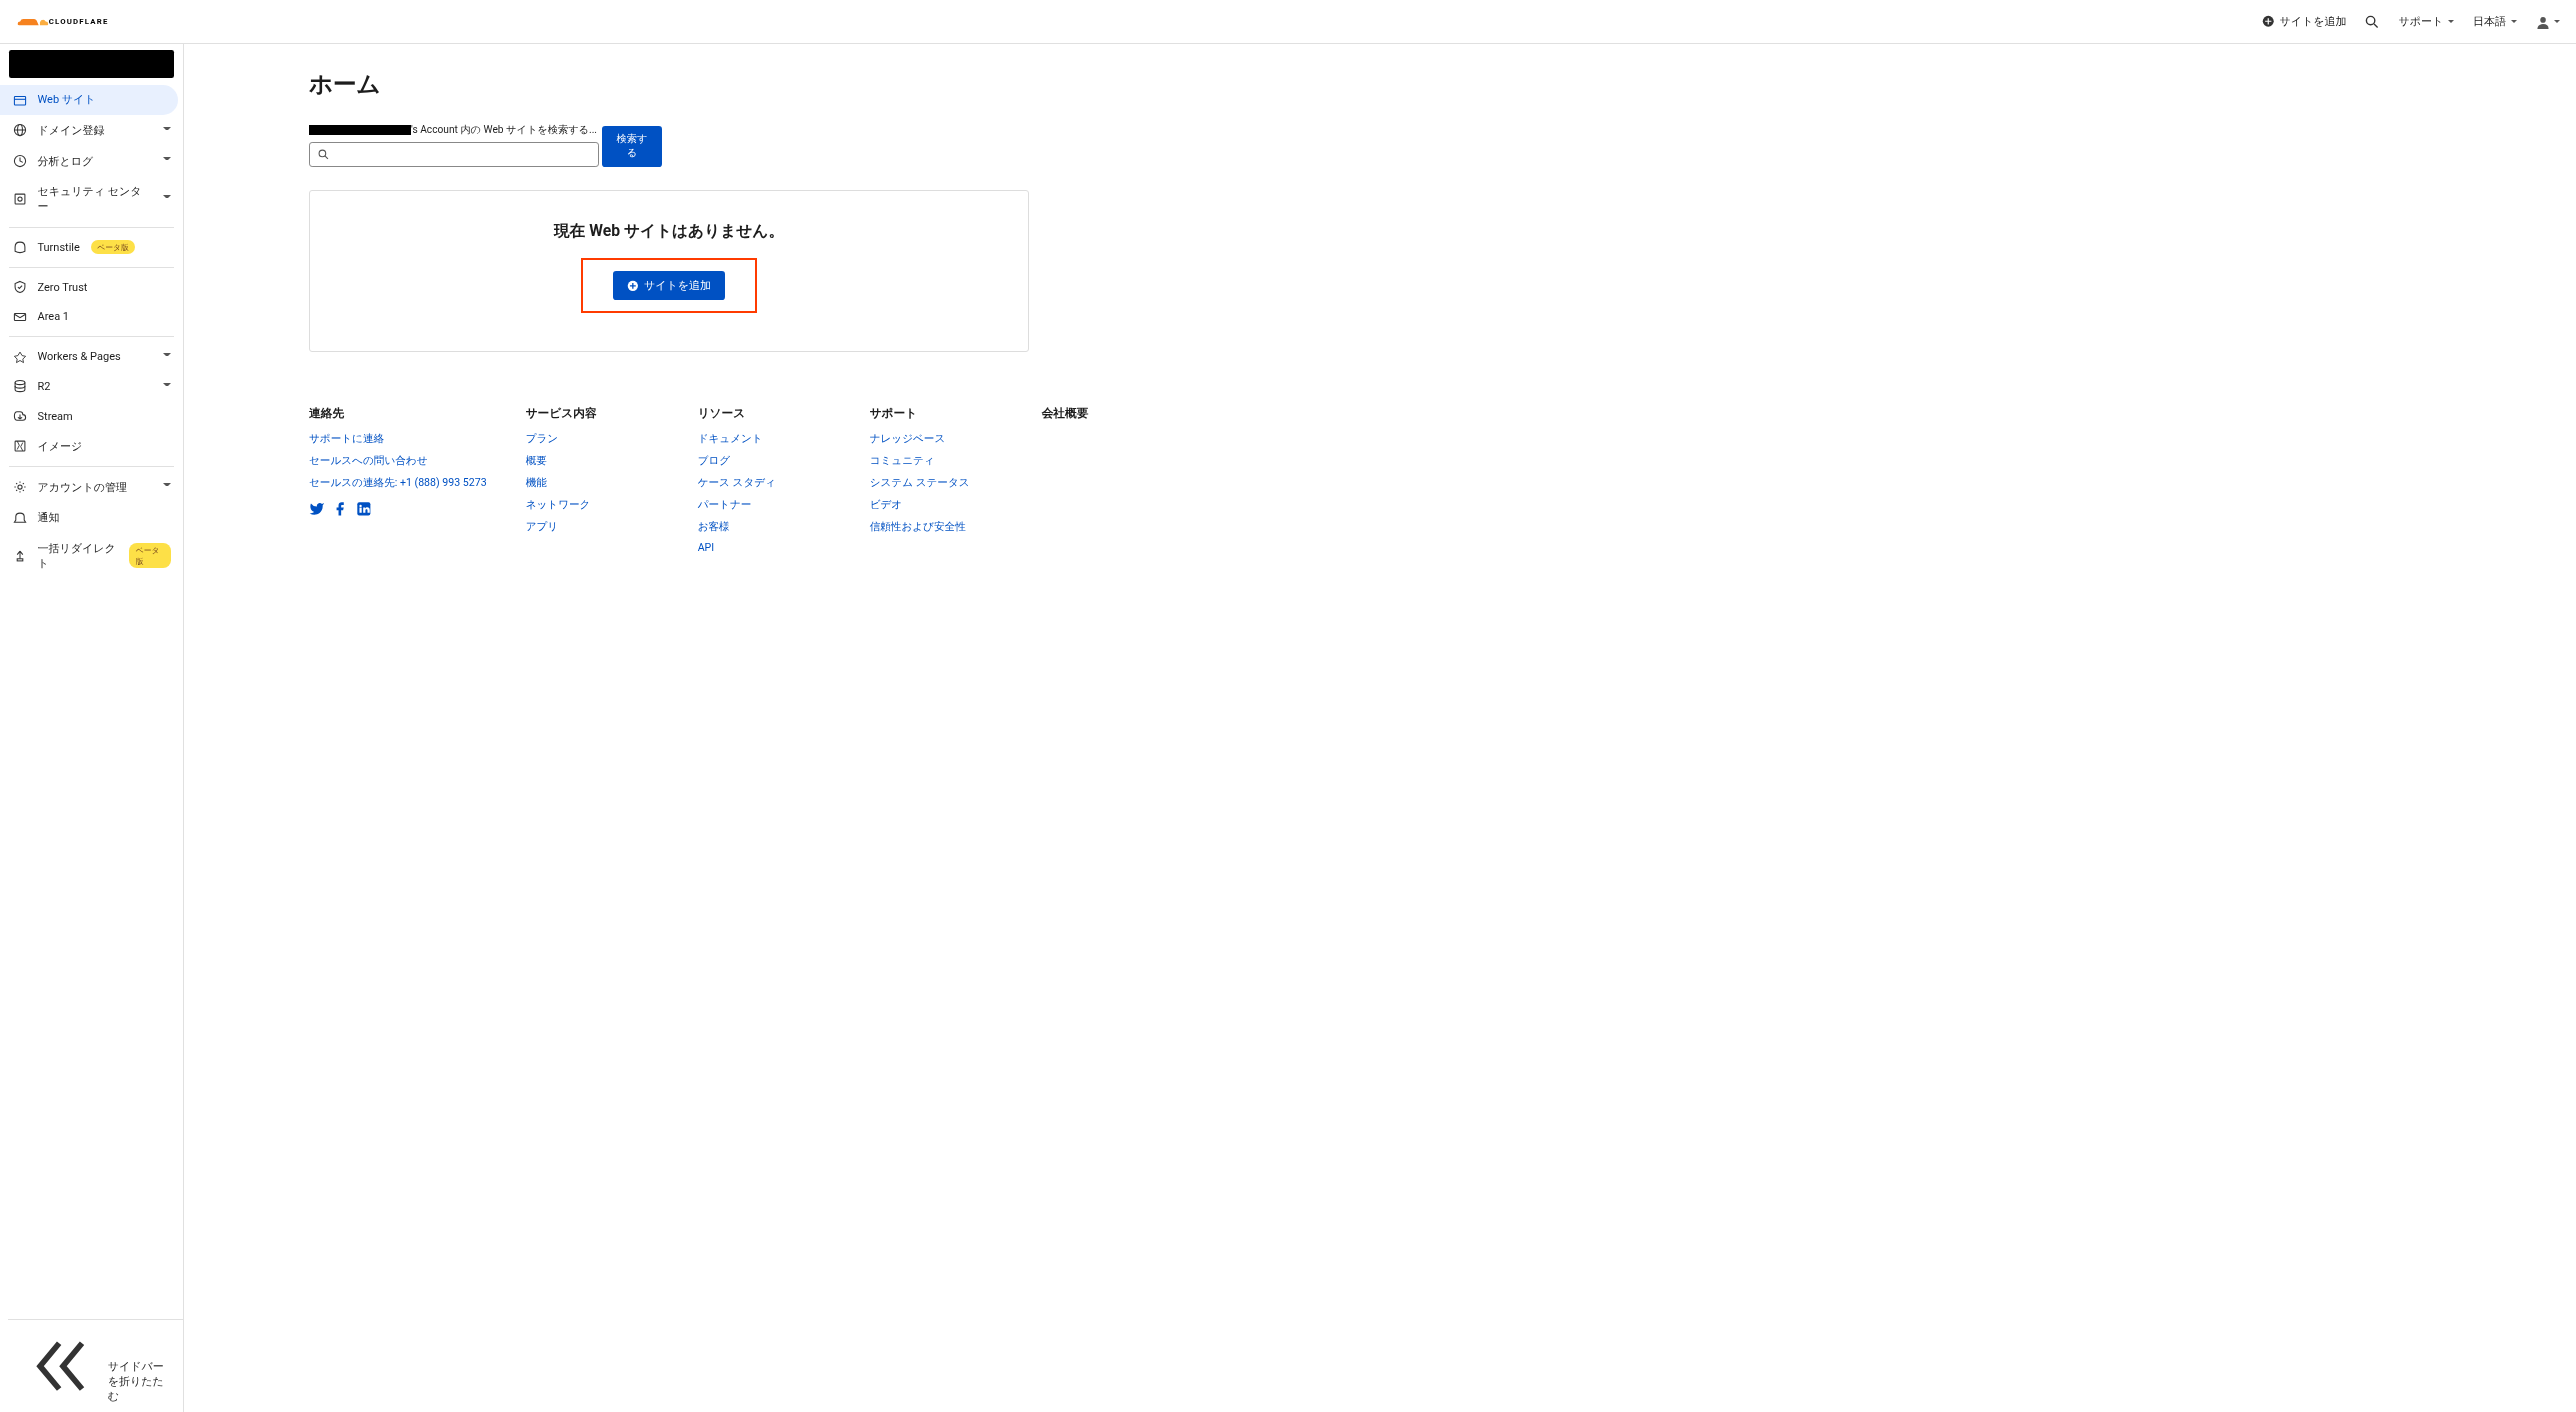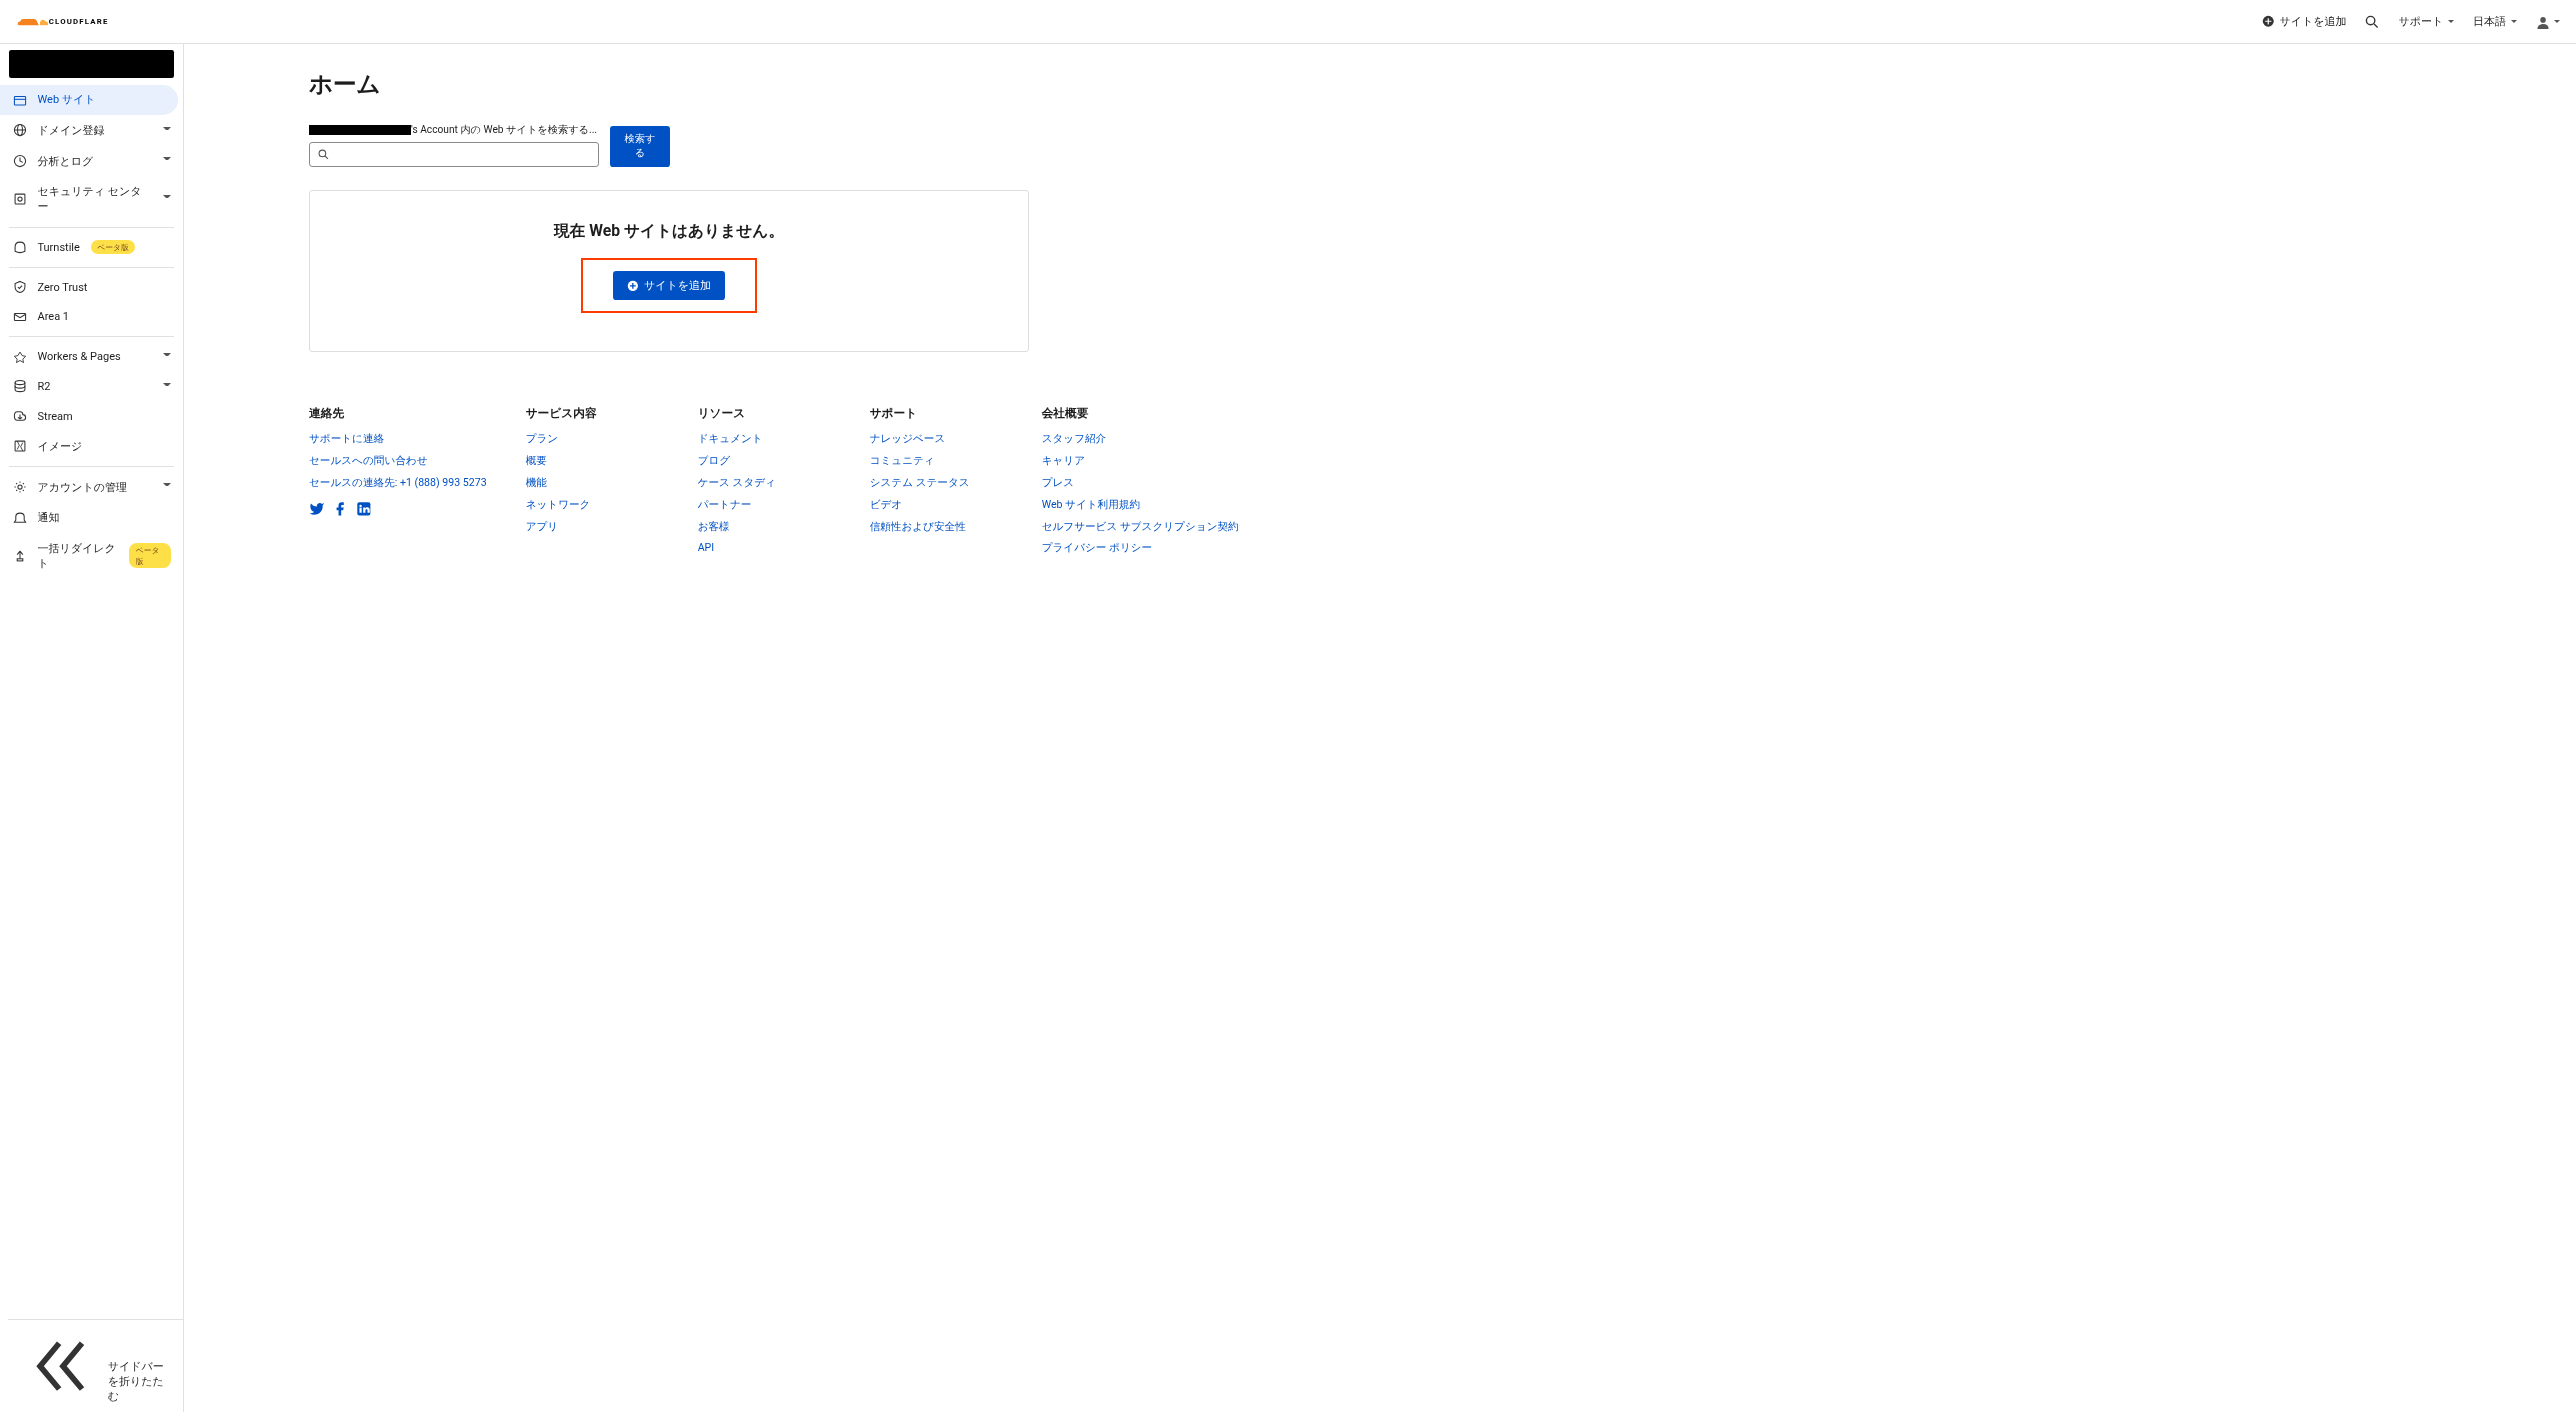--- a/index.html
+++ b/index.html
@@ -24,21 +24,21 @@
 .nav-item { display: flex; align-items: center; padding: 7.8px 12.5px; cursor: pointer; gap: 11px; position: relative; }
 .nav-item.active { background: #e8f0fe; color: #0051c3; border-radius: 0 15.7px 15.7px 0; margin-right: 4.7px; }
 .nav-item .nav-icon { width: 14px; height: 14px; flex-shrink: 0; }
 .nav-item .caret { margin-left: auto; width: 7.8px; height: 7.8px; }
 .badge-beta { background: #fde047; color: #7a4a1e; font-size: 7.8px; padding: 1.6px 6.3px; border-radius: 7.8px; font-weight: 500; }
 .sidebar-footer { position: absolute; bottom: 0; left: 8px; right: 0; border-top: 0.8px solid #e0e0e0; padding: 7.8px 12.5px; display: flex; align-items: flex-end; gap: 11px; cursor: pointer; }
 
 
 .main { flex: 1; padding: 23.5px 39px 31px 125px; }
 .page-title { font-size: 23.5px; font-weight: 700; margin-bottom: 23.5px; }
-.search-row { display: flex; align-items: flex-end; gap: 11px; margin-bottom: 23.5px; }
+.search-row { display: flex; align-items: flex-end; gap: 3px; margin-bottom: 23.5px; }
 .search-block { width: 290px; }
 .search-label { font-size: 10.2px; margin-bottom: 4.7px; }
 .search-label .redacted { display: inline-block; width: 102px; height: 10.2px; background: #000; vertical-align: middle; }
 .search-input-wrap { position: relative; display: flex; align-items: center; border: 0.8px solid #888; border-radius: 3.1px; padding: 5.5px 7.8px; }
 .search-input-wrap .search-icon { width: 11px; height: 11px; margin-right: 6.3px; }
 .search-input-wrap input { border: none; outline: none; flex: 1; font-size: 11px; }
 .search-btn { background: #0051c3; color: #fff; border: none; border-radius: 3.1px; padding: 6.3px 11px; font-size: 10.2px; cursor: pointer; text-align: center; width: 60px; }
 
 .empty-card { border: 0.8px solid #ddd; border-radius: 3px; padding: 30px 15.7px 38px; width: 720px; text-align: center; }
 .empty-title { font-size: 15.7px; font-weight: 700; margin-bottom: 15.7px; }
@@ -312,25 +312,17 @@
           <ul>
             <li><a href="#">ナレッジベース</a></li>
             <li><a href="#">コミュニティ</a></li>
             <li><a href="#">システム ステータス</a></li>
             <li><a href="#">ビデオ</a></li>
             <li><a href="#">信頼性および安全性</a></li>
           </ul>
         </div>
         <div class="footer-col">
           <h4>会社概要</h4>
-          <ul>
-            <li><a href="#">スタッフ紹介</a></li>
-            <li><a href="#">キャリア</a></li>
-            <li><a href="#">プレス</a></li>
-            <li><a href="#">Web サイト利用規約</a></li>
-            <li><a href="#">セルフサービス サブスクリプション契約</a></li>
-            <li><a href="#">プライバシー ポリシー</a></li>
-          </ul>
         </div>
       </div>
   </div>
 </div>
 
 
 </body></html>

